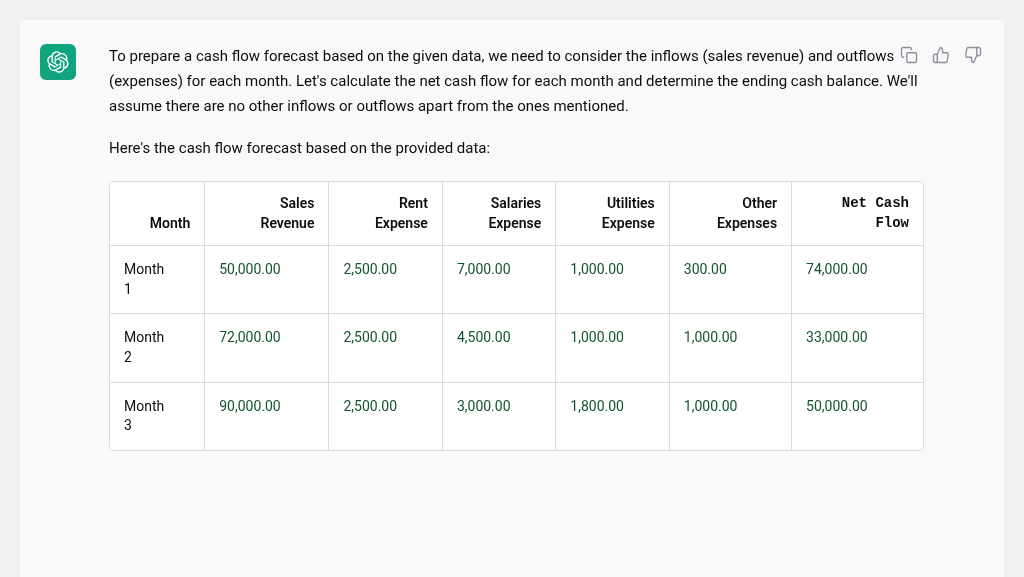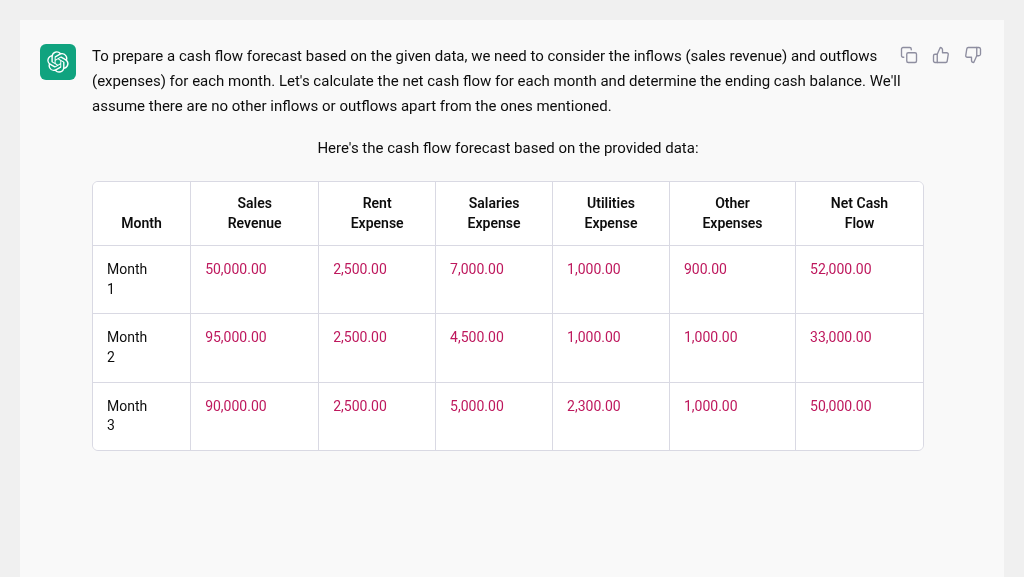--- a/index.html
+++ b/index.html
@@ -20,21 +20,21 @@
       min-height: 577px;
       display: flex;
       flex-direction: column;
     }
     .message-row {
       display: flex;
       flex-direction: row;
       align-items: flex-start;
       padding: 24px 20px 24px 20px;
       background: #f9f9f9;
-      gap: 16px;
+      gap: 33px;
       position: relative;
     }
     .avatar {
       width: 36px;
       height: 36px;
       background: #10a37f;
       border-radius: 6px;
       flex-shrink: 0;
       display: flex;
       align-items: center;
@@ -52,21 +52,20 @@
       line-height: 1.65;
       color: #0d0d0d;
       margin-bottom: 18px;
       font-size: 15px;
     }
     .message-subtitle {
       line-height: 1.65;
       color: #0d0d0d;
       margin-bottom: 20px;
       font-size: 15px;
-      text-align: center;
     }
     .action-icons {
       position: absolute;
       top: 24px;
       right: 20px;
       display: flex;
       gap: 10px;
       align-items: center;
     }
     .action-icon-btn {
@@ -90,39 +89,39 @@
     table {
       width: 100%;
       border-collapse: collapse;
       font-size: 14px;
     }
     thead tr {
       background: #fff;
     }
     thead th {
       padding: 12px 14px;
-      text-align: center;
+      text-align: right;
       font-weight: 600;
       color: #0d0d0d;
       border-bottom: 1px solid #d9d9e3;
       border-right: 1px solid #d9d9e3;
       vertical-align: bottom;
       line-height: 1.4;
     }
-    thead th:last-child { border-right: none; }
+    thead th:last-child { border-right: none; font-family: Liberation Mono, monospace; }
     tbody tr {
       background: #fff;
       border-bottom: 1px solid #d9d9e3;
     }
     tbody tr:last-child { border-bottom: none; }
     tbody td {
       padding: 14px 14px;
       border-right: 1px solid #d9d9e3;
       vertical-align: top;
-      color: #be185d;
+      color: #14532d;
       line-height: 1.4;
     }
     tbody td:last-child { border-right: none; }
     .month-cell {
       font-size: 14px;
       color: #0d0d0d;
     }
   </style>
 </head>
 <body>
@@ -153,38 +152,38 @@
               <th>Net Cash<br>Flow</th>
             </tr>
           </thead>
           <tbody id="table-body">
           <tr>
                 <td class="month-cell">Month<br>1</td>
                 <td>50,000.00</td>
                 <td>2,500.00</td>
                 <td>7,000.00</td>
                 <td>1,000.00</td>
-                <td>900.00</td>
-                <td>52,000.00</td>
+                <td>300.00</td>
+                <td>74,000.00</td>
               </tr>
               <tr>
                 <td class="month-cell">Month<br>2</td>
-                <td>95,000.00</td>
+                <td>72,000.00</td>
                 <td>2,500.00</td>
                 <td>4,500.00</td>
                 <td>1,000.00</td>
                 <td>1,000.00</td>
                 <td>33,000.00</td>
               </tr>
               <tr>
                 <td class="month-cell">Month<br>3</td>
                 <td>90,000.00</td>
                 <td>2,500.00</td>
-                <td>5,000.00</td>
-                <td>2,300.00</td>
+                <td>3,000.00</td>
+                <td>1,800.00</td>
                 <td>1,000.00</td>
                 <td>50,000.00</td>
               </tr>
             </tbody>
         </table>
       </div>
     </div>
 
     <div class="action-icons">
       <button class="action-icon-btn" title="Copy">

